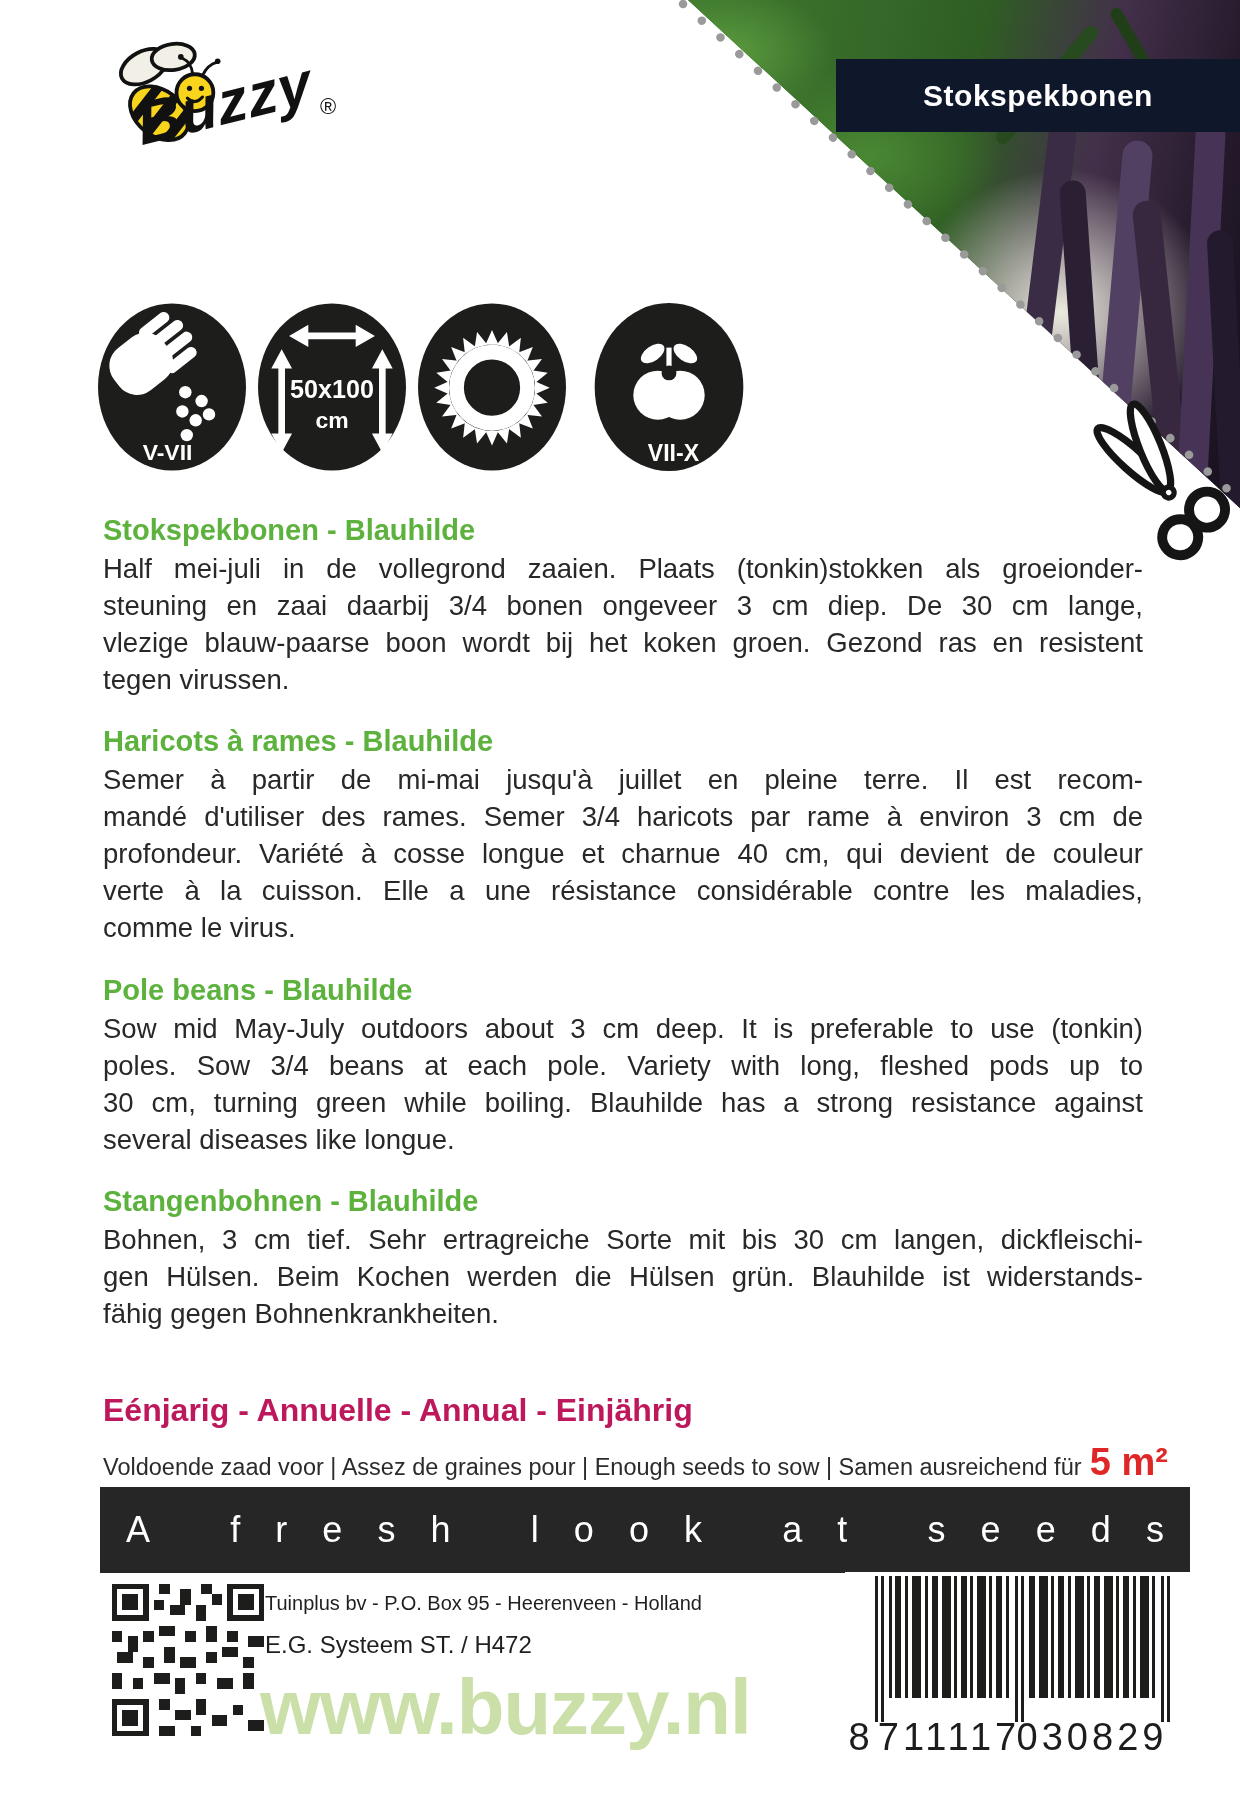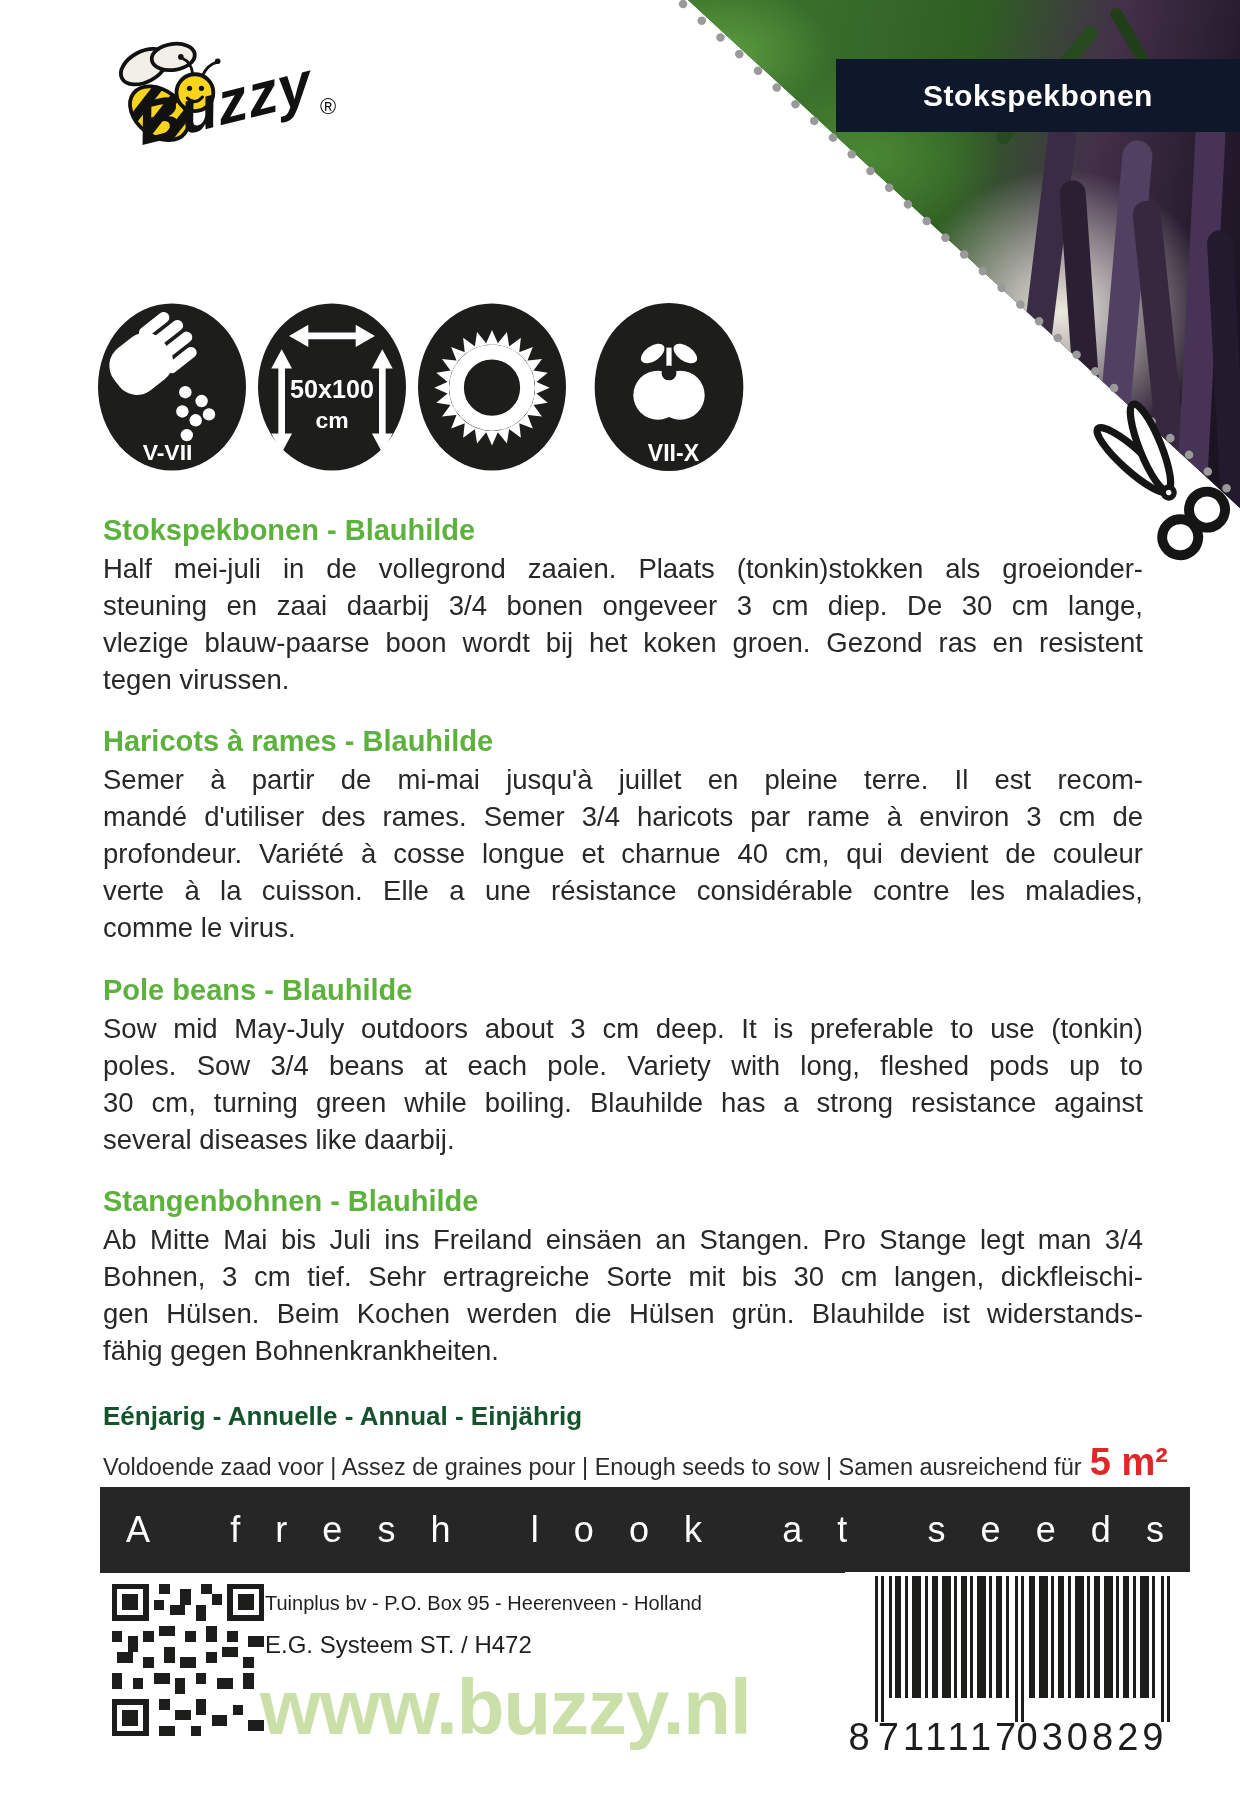--- a/index.html
+++ b/index.html
@@ -31,21 +31,21 @@
   .logo-reg{position:absolute;left:228px;top:72px;font-size:22px;color:#111;}
   
   .sow-icon{position:absolute;top:303px;width:148px;height:168px;}
   .sow-icon text{font-family:"Liberation Sans","DejaVu Sans",sans-serif;}
   
   .section{position:absolute;left:103px;width:1040px;}
   .sec-h{font-size:29px;font-weight:bold;color:#5cb23d;line-height:36px;margin-bottom:2px;}
   .jline{font-size:27.5px;line-height:37px;color:#282828;
          text-align:justify;text-align-last:justify;white-space:normal;}
   .jline.last{text-align-last:left;}
-  .annual{position:absolute;left:103px;top:1392px;font-size:26px;font-weight:bold;color:#14532d;margin-top:9px;}
+  .annual{position:absolute;left:103px;top:1392px;font-size:32px;font-weight:bold;color:#be185d;}
   .seeds-line{position:absolute;left:103px;top:1441px;width:1065px;display:flex;align-items:baseline;}
   .seeds-text{font-size:23.5px;color:#2b2b2b;}
   .seeds-area{margin-left:auto;font-size:38px;font-weight:bold;color:#de2726;}
   
   .tagline{position:absolute;left:100px;top:1487px;width:1090px;height:86px;background:#262626;
       display:flex;align-items:center;}
   .tagline-inner{flex:1;display:flex;justify-content:space-between;padding:0 26px;
       color:#fff;font-size:36px;line-height:1;}
   
   .qr{position:absolute;left:112px;top:1584px;width:152px;height:152px;}
@@ -215,26 +215,25 @@
     <div class="jline">profondeur. Variété à cosse longue et charnue 40 cm, qui devient de couleur</div>
     <div class="jline">verte à la cuisson. Elle a une résistance considérable contre les maladies,</div>
     <div class="jline last">comme le virus.</div>
   </div>
 
   <div class="section" style="top:972px">
     <div class="sec-h">Pole beans - Blauhilde</div>
     <div class="jline">Sow mid May-July outdoors about 3 cm deep. It is preferable to use (tonkin)</div>
     <div class="jline">poles. Sow 3/4 beans at each pole. Variety with long, fleshed pods up to</div>
     <div class="jline">30 cm, turning green while boiling. Blauhilde has a strong resistance against</div>
-    <div class="jline last">several diseases like daarbij.</div>
+    <div class="jline last">several diseases like longue.</div>
   </div>
 
   <div class="section" style="top:1183px">
     <div class="sec-h">Stangenbohnen - Blauhilde</div>
-    <div class="jline">Ab Mitte Mai bis Juli ins Freiland einsäen an Stangen. Pro Stange legt man 3/4</div>
     <div class="jline">Bohnen, 3 cm tief.  Sehr ertragreiche Sorte mit bis 30 cm langen, dickfleischi-</div>
     <div class="jline">gen Hülsen. Beim Kochen werden die Hülsen grün. Blauhilde ist widerstands-</div>
     <div class="jline last">fähig gegen Bohnenkrankheiten.</div>
   </div>
 
   <div class="annual">Eénjarig - Annuelle - Annual - Einjährig</div>
 
   <div class="seeds-line">
     <span class="seeds-text">Voldoende zaad voor | Assez de graines pour | Enough seeds to sow | Samen ausreichend für</span>
     <span class="seeds-area">5 m²</span>

